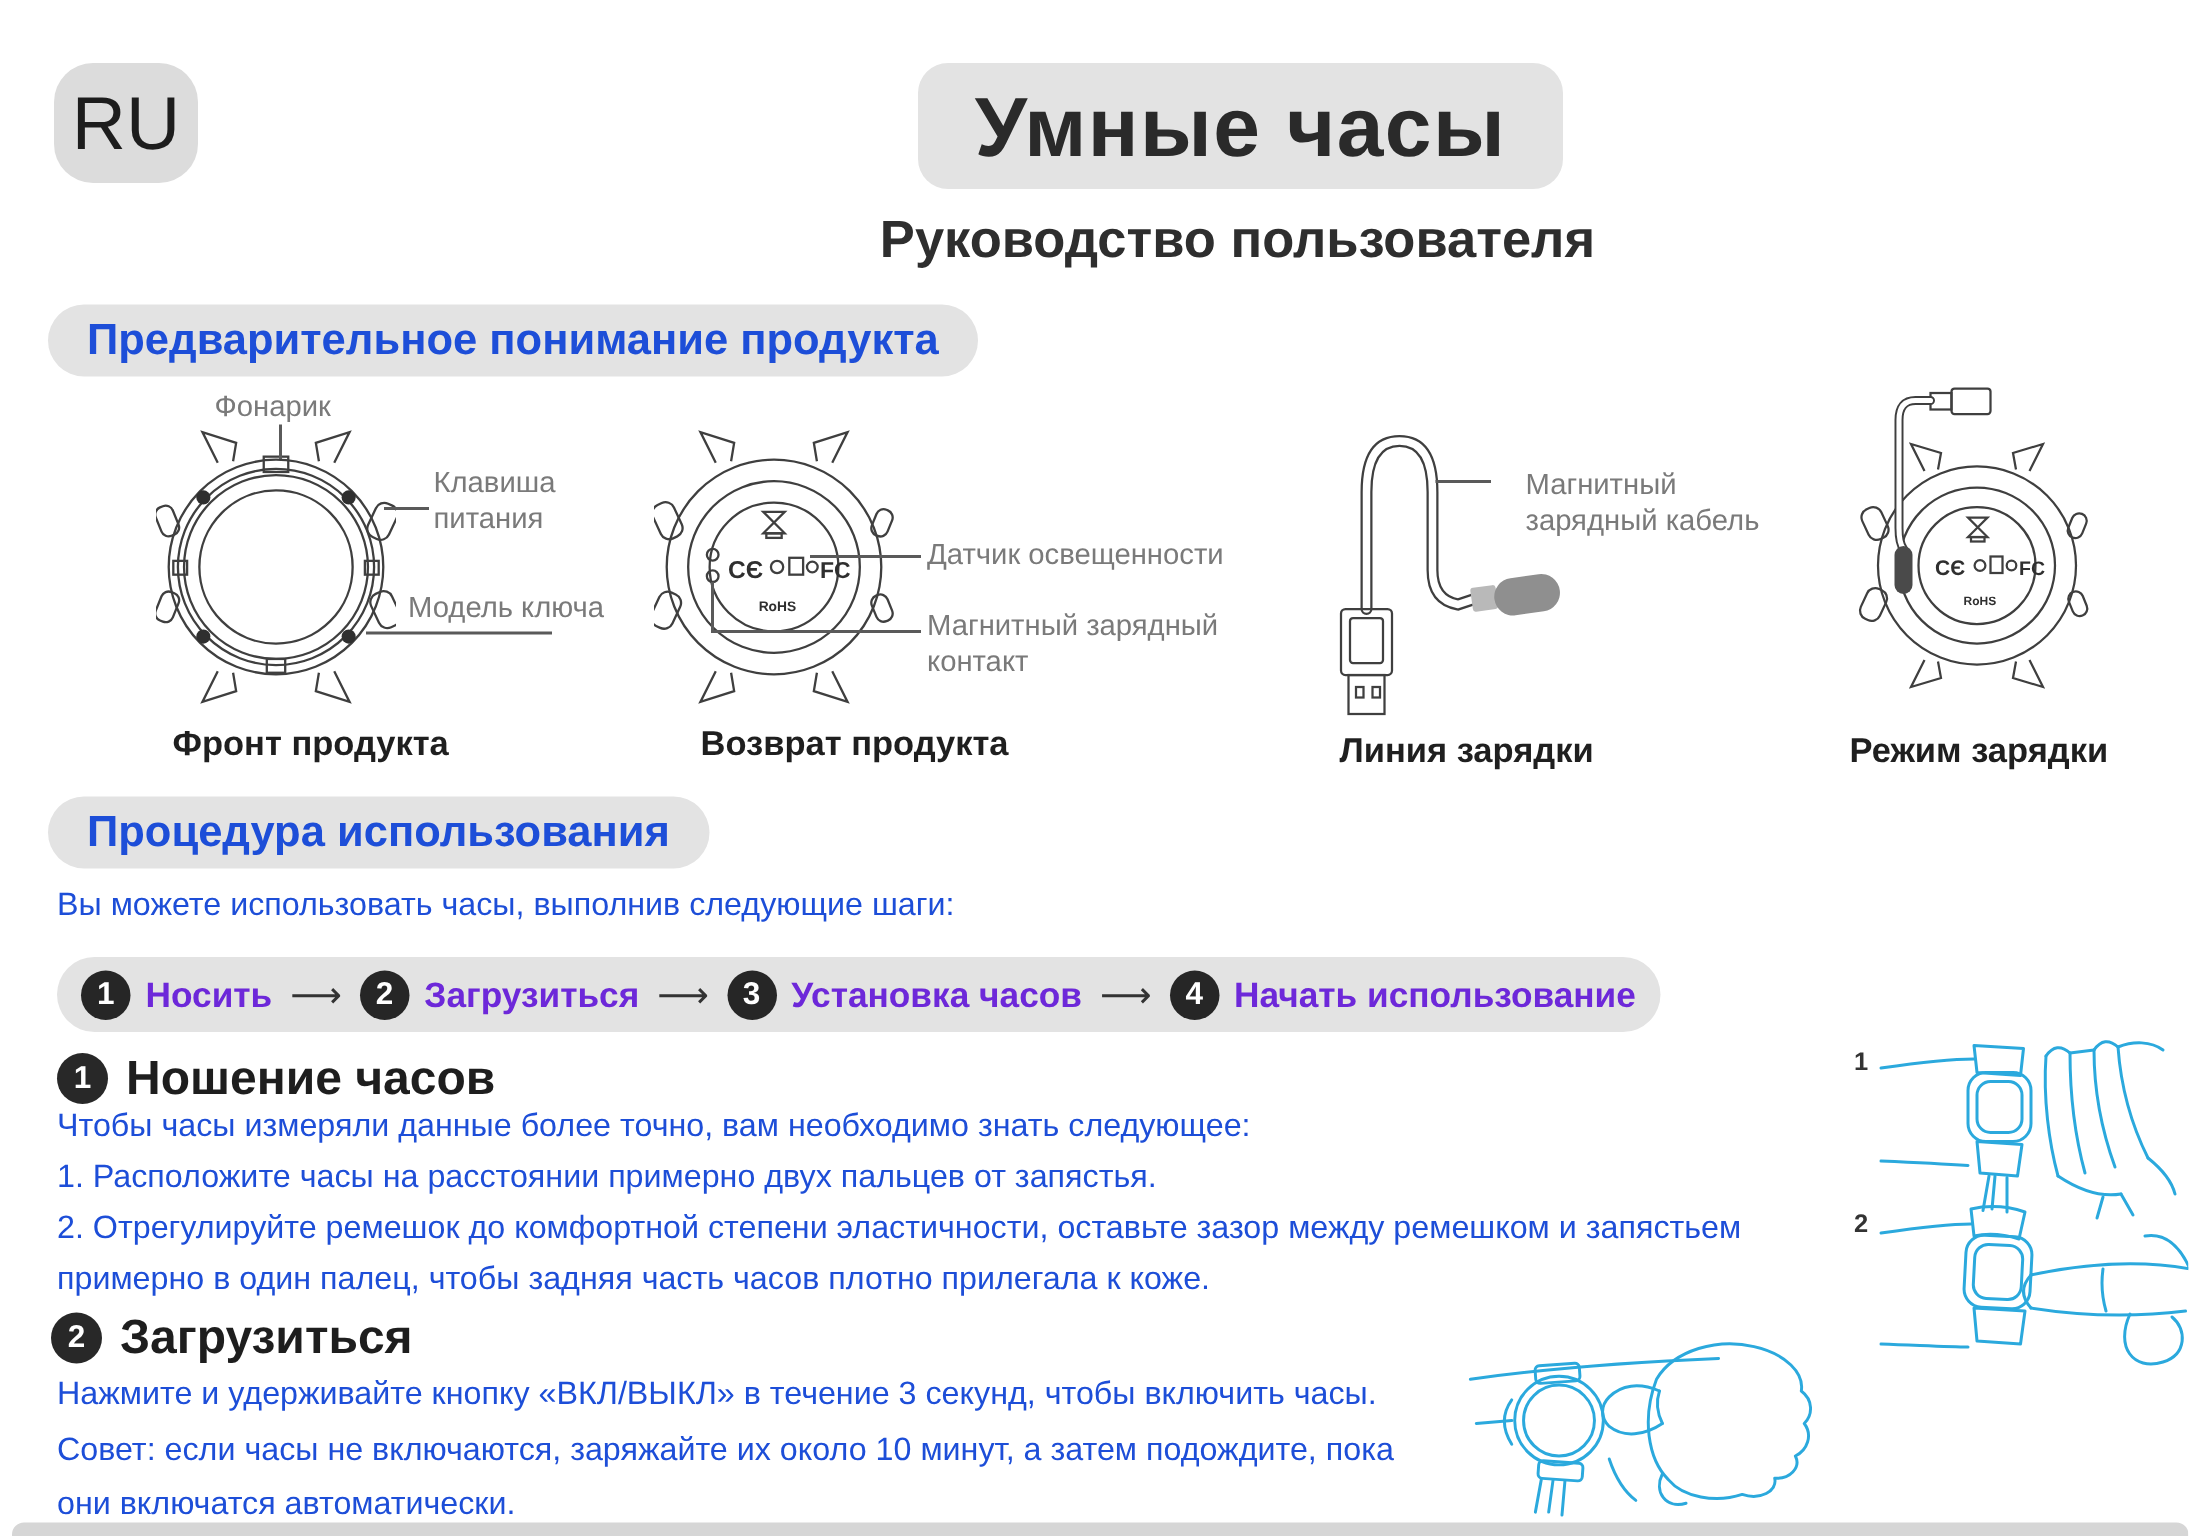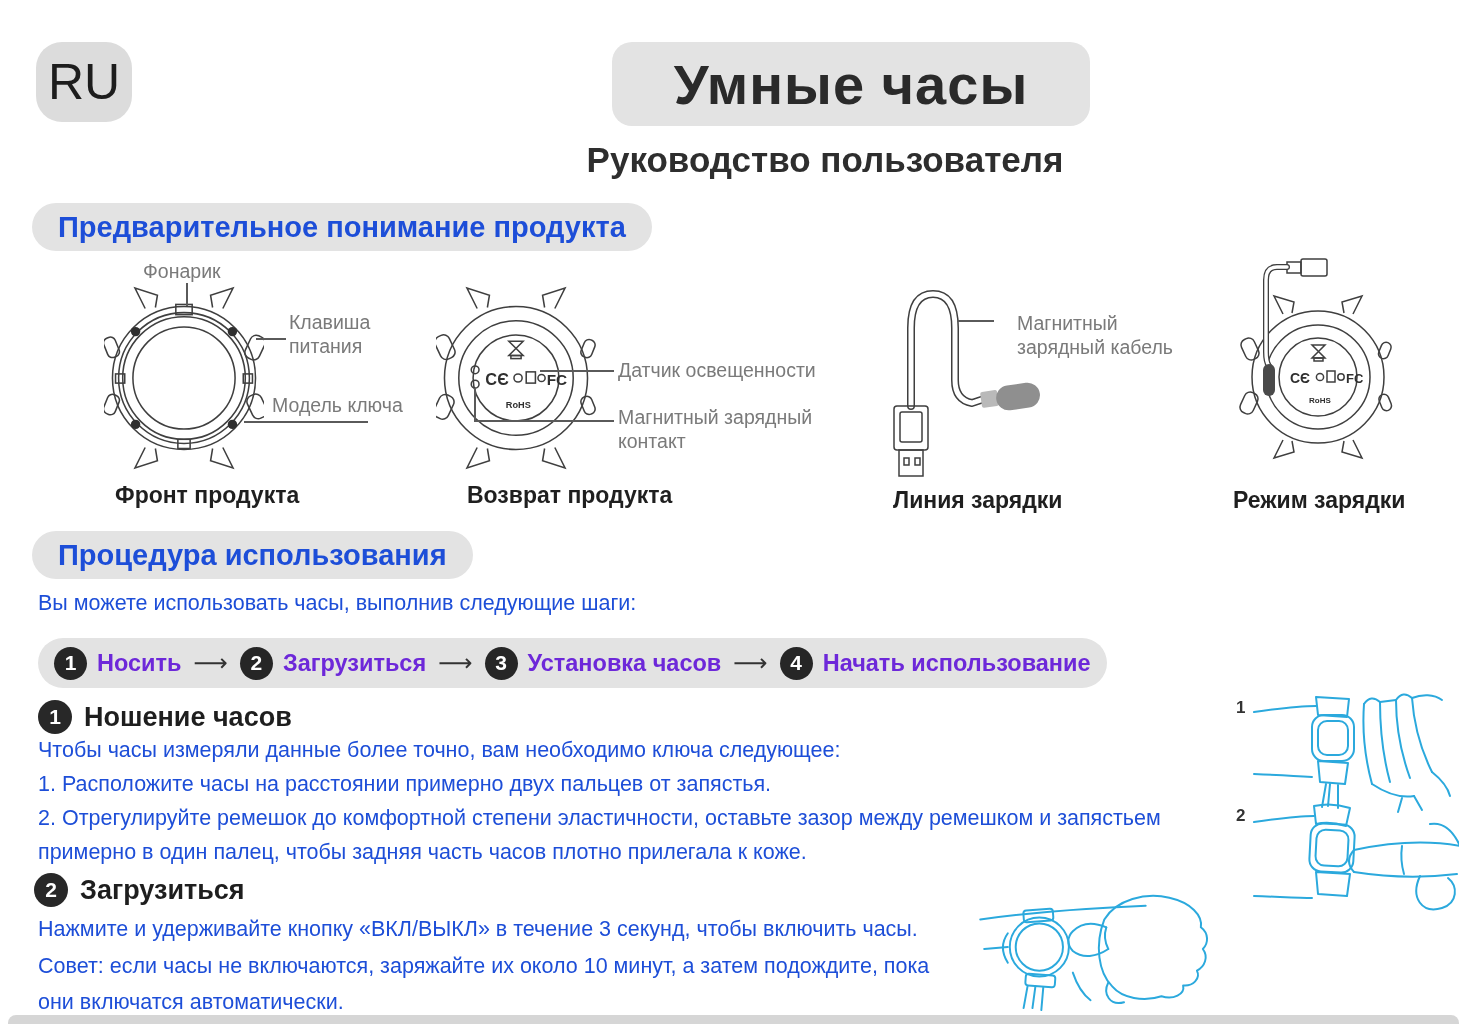--- a/index.html
+++ b/index.html
@@ -19,35 +19,35 @@
   .callout{position:absolute;background:#5a5a5a;}
   .steps{background:#e3e3e3;border-radius:26px;display:flex;align-items:center;gap:10px;
          padding:0 16px;height:50px;}
   .stepnum{width:33px;height:33px;border-radius:50%;background:#262626;color:#fff;
            display:flex;align-items:center;justify-content:center;font-weight:bold;font-size:21px;flex:0 0 auto;}
   .steplabel{font-weight:bold;font-size:23.5px;color:#6d28d9;white-space:nowrap;}
   .steparrow{font-size:24px;color:#333;padding:0 2px;}
   .sechead{display:flex;align-items:center;gap:12px;}
   .secnum{width:34px;height:34px;border-radius:50%;background:#282828;color:#fff;
           display:flex;align-items:center;justify-content:center;font-weight:bold;font-size:21px;flex:0 0 auto;}
-  .sectitle{font-weight:bold;font-size:27px;color:#1e1e1e;white-space:nowrap;}
+  .sectitle{font-weight:bold;font-size:32px;color:#1e1e1e;white-space:nowrap;}
   .fignum{font-weight:bold;font-size:17px;color:#333;}
   .bottombar{background:#d6d6d6;border-radius:8px 8px 0 0;}
   svg{display:block;}
   .ink{stroke:#3f3f3f;fill:none;stroke-width:1.5;}
   .cyan{stroke:#2ba9dd;fill:none;stroke-width:2;stroke-linecap:round;stroke-linejoin:round;}
 </style>
 </head>
 <body>
 
 <div id="page">
 
   <div class="abs badge" style="left:36px;top:42px;width:96px;height:80px;">RU</div>
 
-  <div class="abs titlebox" style="left:612px;top:42px;width:478px;height:84px;">Умные часы</div>
+  <div class="abs titlebox" style="left:612px;top:42px;width:430px;height:84px;">Умные часы</div>
 
   <div class="abs subtitle" style="left:520px;top:140px;width:610px;">Руководство пользователя</div>
 
   <div class="abs pill" style="left:32px;top:203px;">Предварительное понимание продукта</div>
 
   <svg class="abs" style="left:104px;top:284px;" width="160" height="188" viewBox="0 0 156 184">
     <g class="ink">
       <path d="M40,24 L30,4 L52,11 L50,23"></path>
       <path d="M116,24 L126,4 L104,11 L106,23"></path>
       <path d="M40,160 L30,180 L52,173 L50,161"></path>
@@ -190,21 +190,21 @@
     <span class="stepnum">4</span>
     <span class="steplabel">Начать использование</span>
   </div>
 
   <div class="abs sechead" style="left:38px;top:700px;">
     <span class="secnum">1</span>
     <span class="sectitle">Ношение часов</span>
   </div>
 
   <div class="abs" style="left:38px;top:738px;">
-    <div class="body-line" style="margin-bottom:9px;">Чтобы часы измеряли данные более точно, вам необходимо ключа следующее:</div>
+    <div class="body-line" style="margin-bottom:9px;">Чтобы часы измеряли данные более точно, вам необходимо знать следующее:</div>
     <div class="body-line" style="margin-bottom:9px;">1. Расположите часы на расстоянии примерно двух пальцев от запястья.</div>
     <div class="body-line" style="margin-bottom:9px;">2. Отрегулируйте ремешок до комфортной степени эластичности, оставьте зазор между ремешком и запястьем</div>
     <div class="body-line">примерно в один палец, чтобы задняя часть часов плотно прилегала к коже.</div>
   </div>
 
   <div class="abs sechead" style="left:34px;top:873px;">
     <span class="secnum">2</span>
     <span class="sectitle">Загрузиться</span>
   </div>
 

